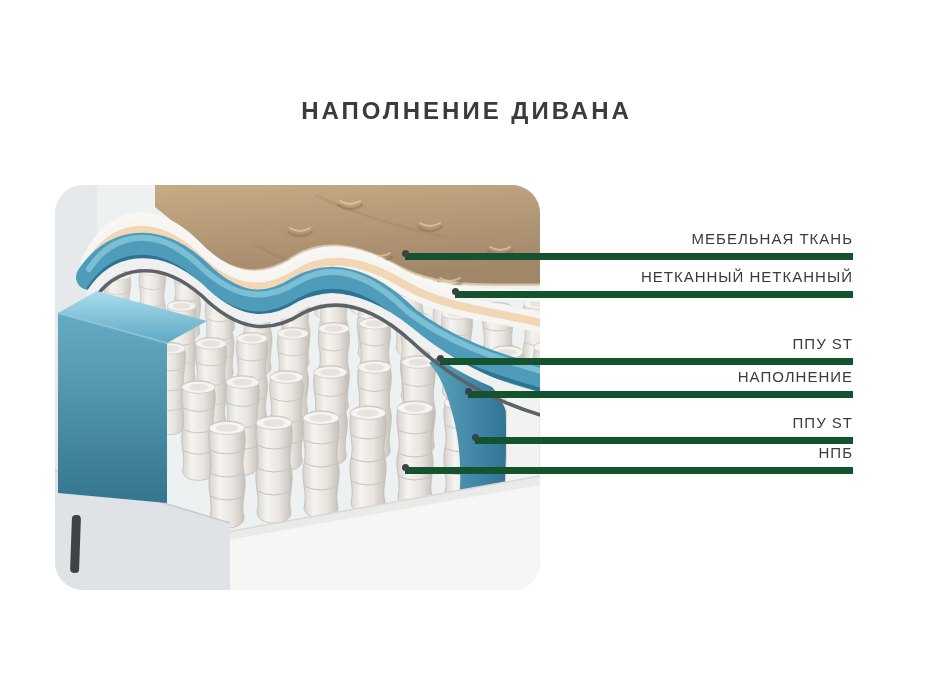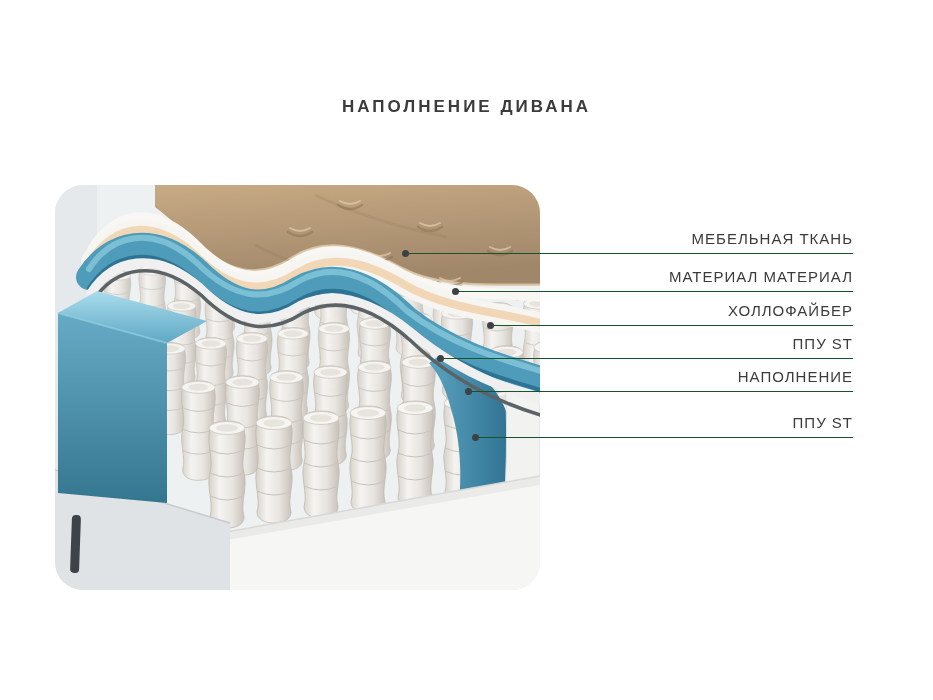--- a/index.html
+++ b/index.html
@@ -3,30 +3,30 @@
 <meta charset="utf-8">
 <style>
   * { margin:0; padding:0; box-sizing:border-box; }
   html,body { background:#ffffff; }
   .page {
     position:relative; width:933px; height:700px; background:#ffffff;
     font-family:"Liberation Sans", sans-serif; overflow:hidden;
   }
   .title {
     position:absolute; top:97px; left:0; right:0;
-    text-align:center; font-size:17px; font-weight:700;
+    text-align:center; font-size:24px; font-weight:700;
     letter-spacing:3px; color:#3b3b3b;
   }
   .illustration {
     position:absolute; left:55px; top:185px; width:485px; height:405px;
   }
   .illustration svg { display:block; width:100%; height:100%; }
   .callout {
     position:absolute; text-align:right;
-    border-bottom:1px solid #14532d; padding-bottom:5px;
+    border-bottom:7px solid #14532d; padding-bottom:5px;
     font-size:15px; font-weight:500; letter-spacing:1px; color:#3b3b3b;
     line-height:18px;
   }
   .callout .dot {
     position:absolute; left:-3px; bottom:-4px; width:7px; height:7px;
     border-radius:50%; background:#3c4144;
   }
   .c1{left:405px;top:230px;width:448px}
   .c2{left:455px;top:268px;width:398px}
   .c3{left:490px;top:302px;width:363px}
@@ -228,33 +228,33 @@
         </g>
       </g>
     </svg>
   </div>
 
   <div class="callout c1">
     <span>МЕБЕЛЬНАЯ ТКАНЬ</span>
     <span class="dot"></span>
   </div>
   <div class="callout c2">
-    <span>МАТЕРИАЛ МАТЕРИАЛ</span>
-    <span class="dot"></span>
-  </div>
-  <div class="callout c3">
-    <span>ХОЛЛОФАЙБЕР</span>
+    <span>НЕТКАННЫЙ НЕТКАННЫЙ</span>
     <span class="dot"></span>
   </div>
   <div class="callout c4">
     <span>ППУ ST</span>
     <span class="dot"></span>
   </div>
   <div class="callout c5">
     <span>НАПОЛНЕНИЕ</span>
     <span class="dot"></span>
   </div>
   <div class="callout c6">
     <span>ППУ ST</span>
     <span class="dot"></span>
   </div>
+  <div class="callout c7">
+    <span>НПБ</span>
+    <span class="dot"></span>
+  </div>
 
 </div>
 
 </body></html>

